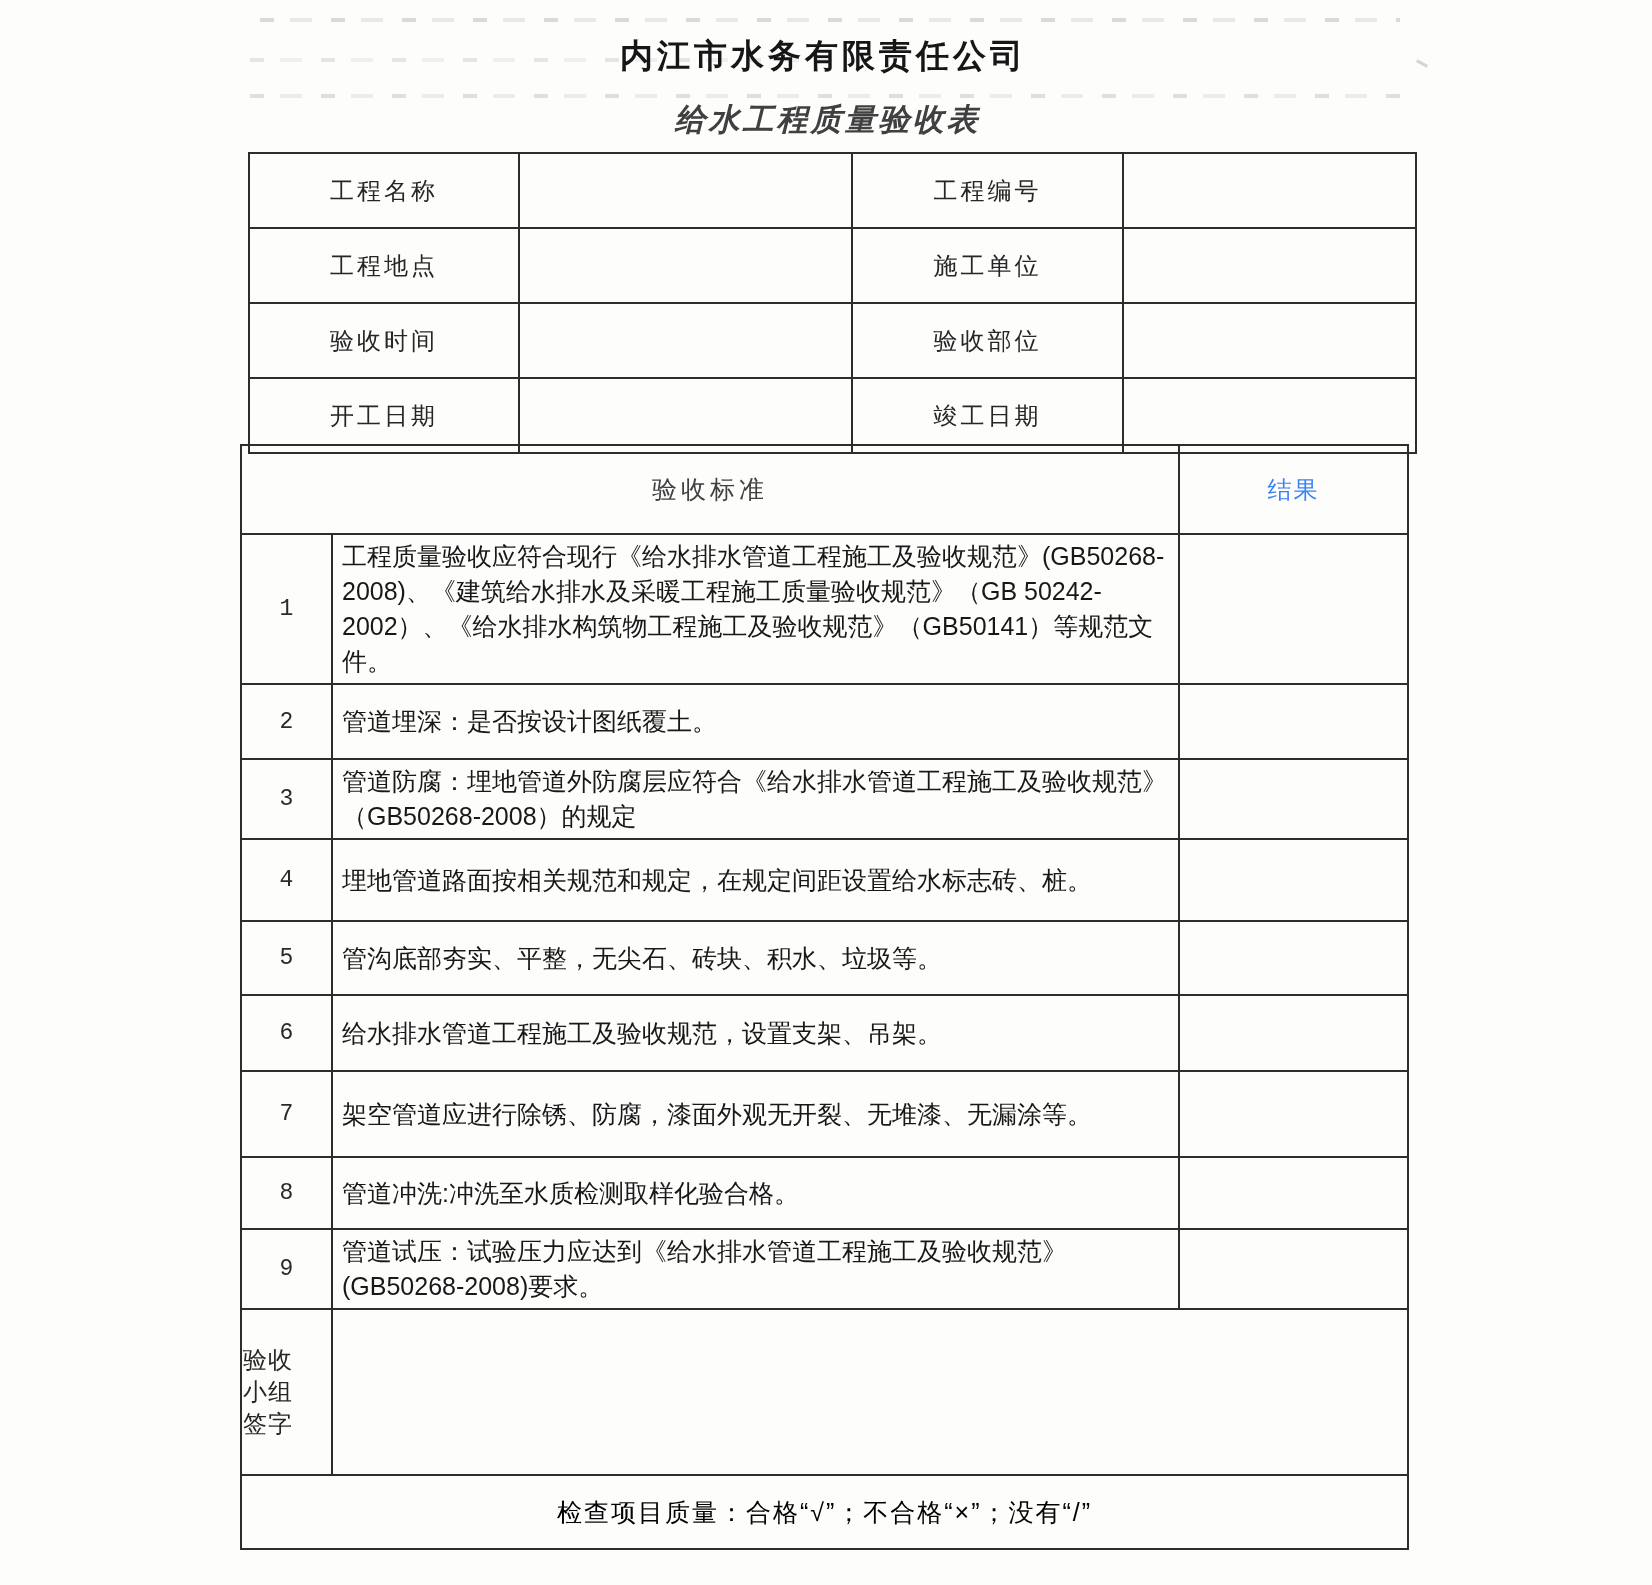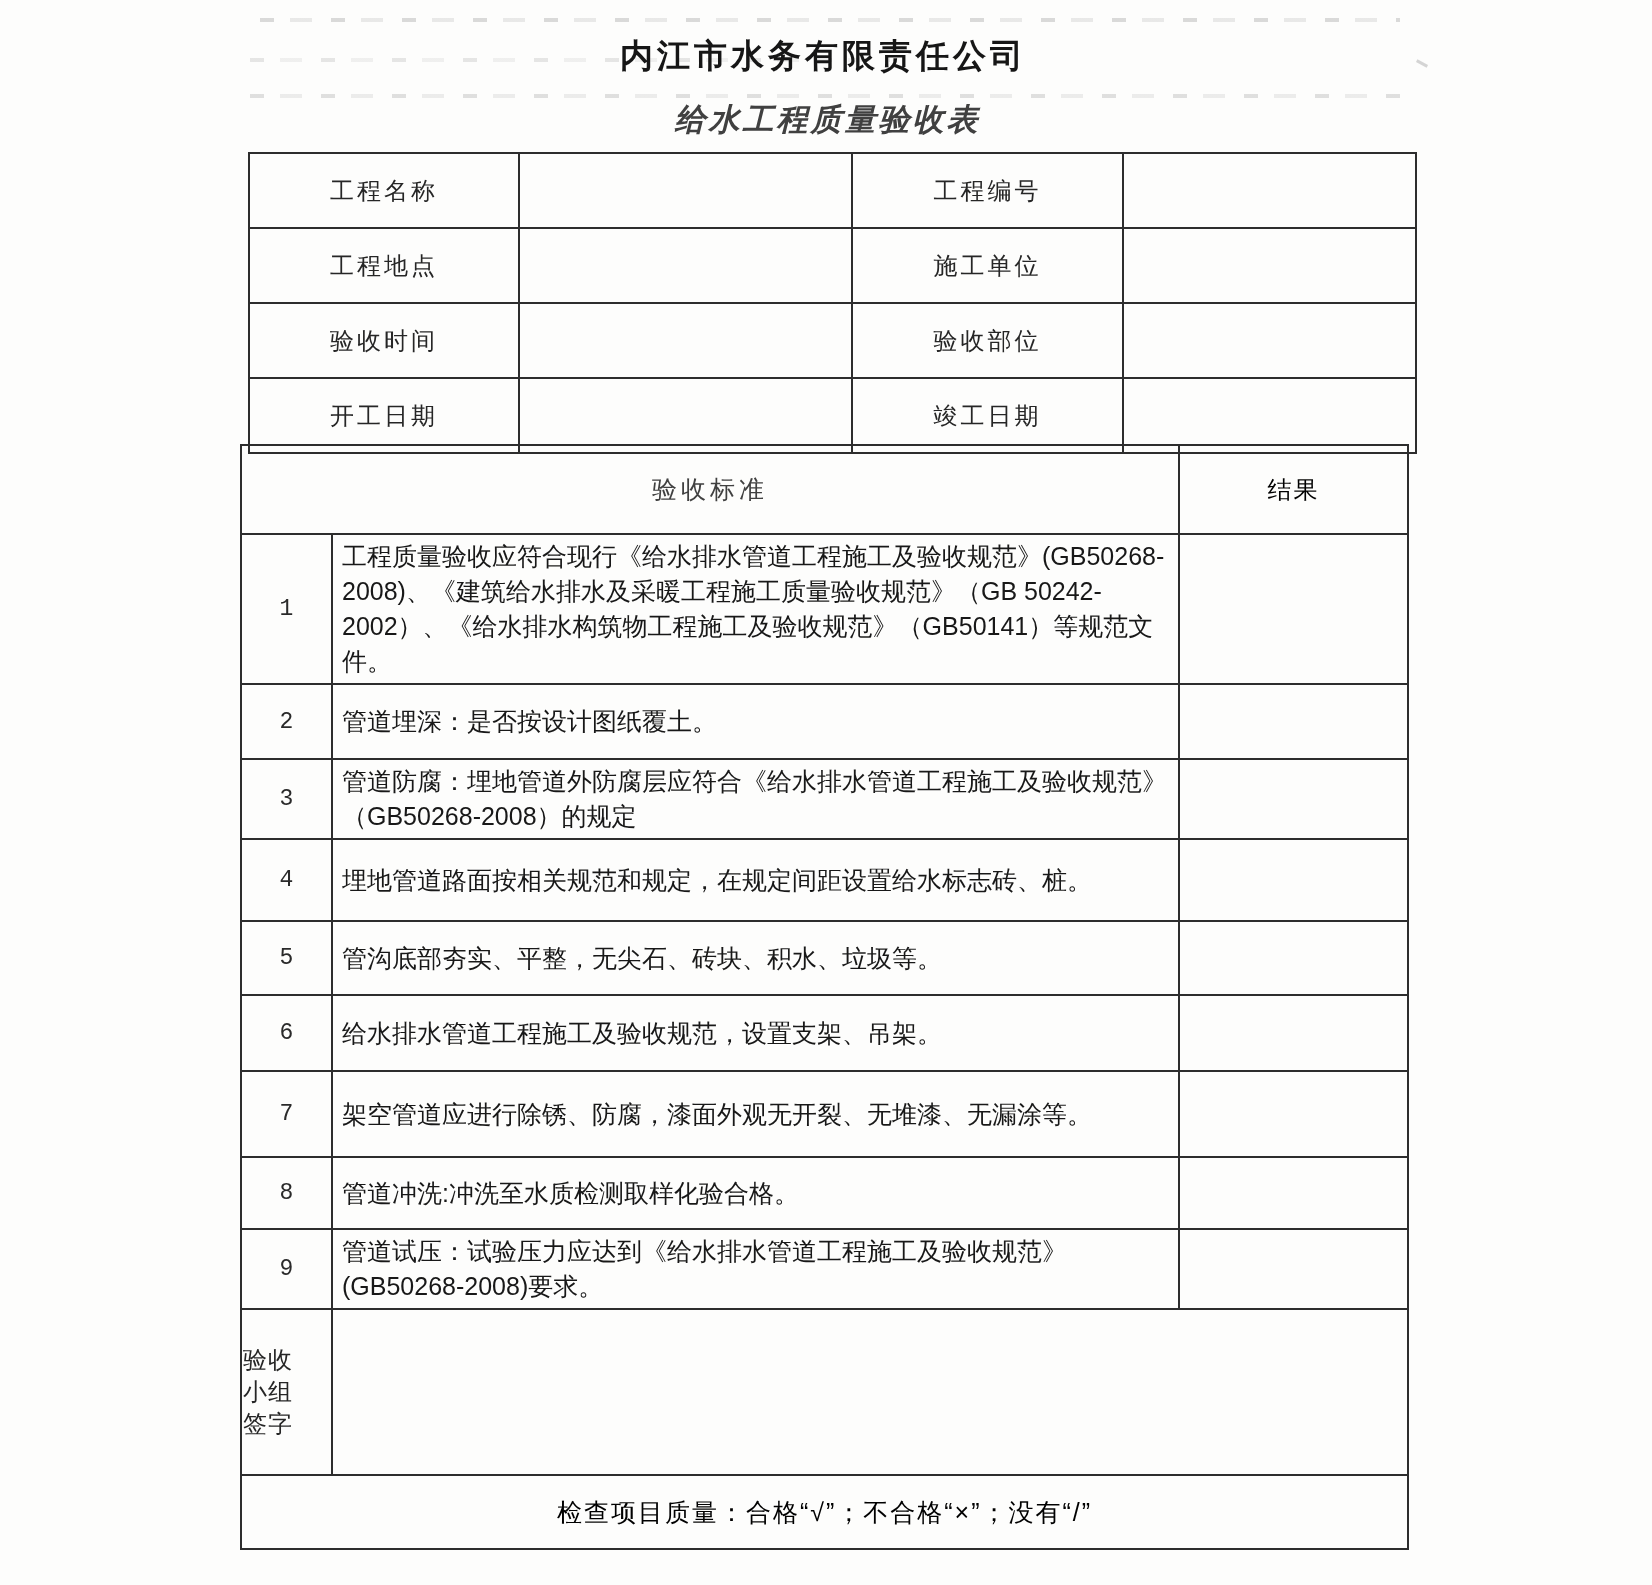--- a/index.html
+++ b/index.html
@@ -37,21 +37,21 @@
   .info-table td{height:71px;}
   .info-label{
     text-align:center;font-size:24px;letter-spacing:3px;color:#262626;
   }
 
   .criteria-table{position:absolute;left:240px;top:444px;width:1167px;}
   .std-header{
     text-align:center;font-size:25px;letter-spacing:4px;color:#404040;
   }
   .res-header{
-    text-align:center;font-size:24px;letter-spacing:2px;color:#000000;
+    text-align:center;font-size:24px;letter-spacing:2px;color:#3b82f6;
   }
   .num-cell{
     text-align:center;font-size:23px;color:#2a2a2a;
     font-family:"Liberation Mono","DejaVu Sans Mono",monospace;
   }
   .crit-cell{
     font-size:25px;line-height:35px;color:#181818;
     padding:4px 10px 4px 9px;text-align:left;
   }
   .sig-cell{

